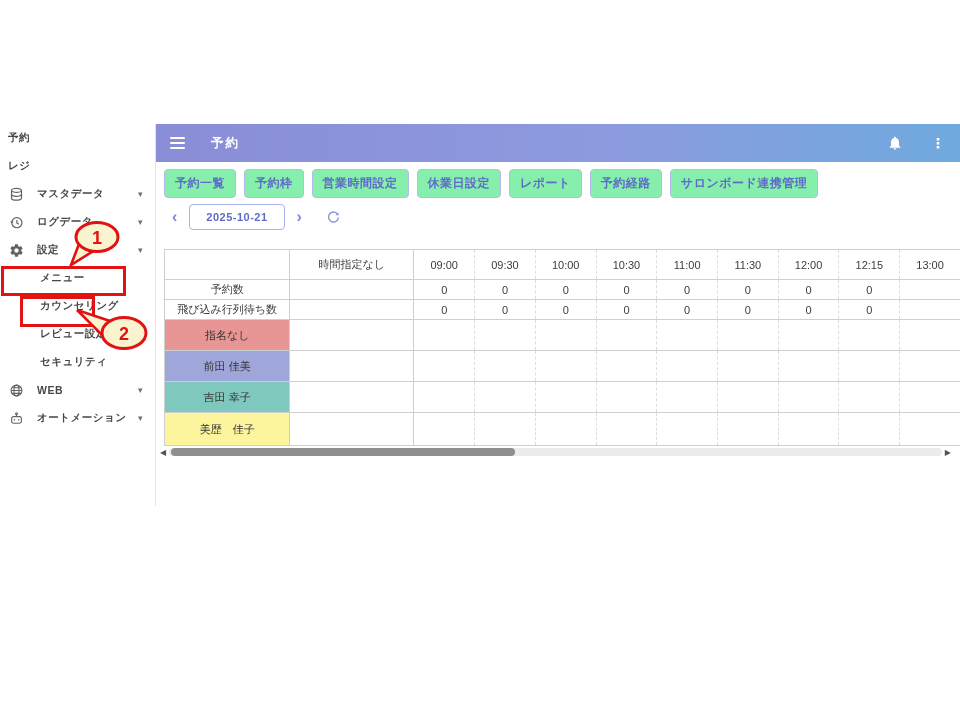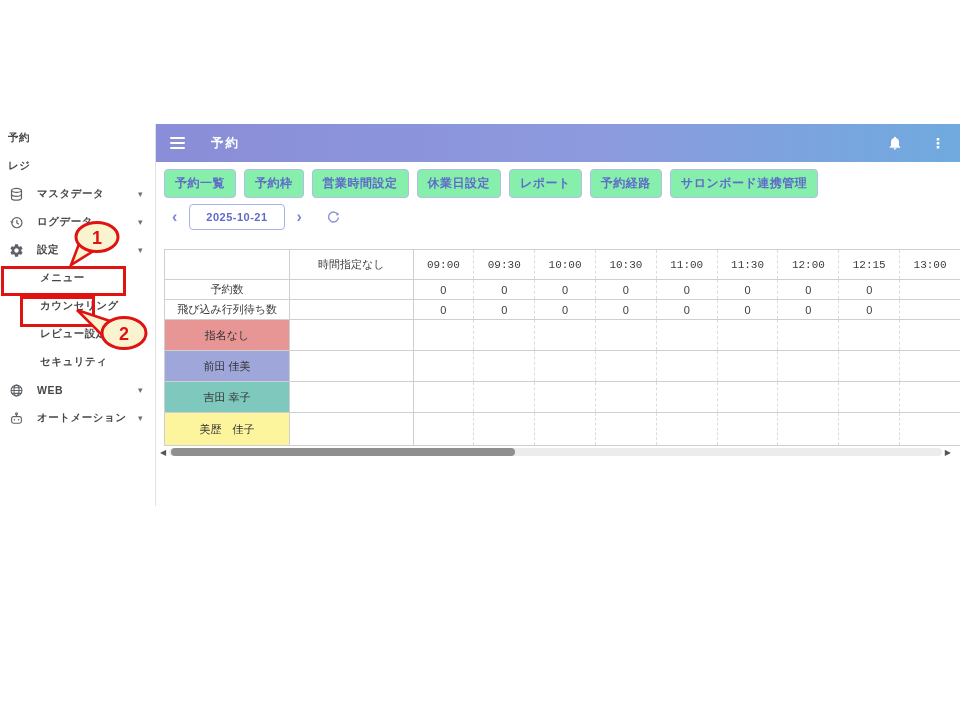--- a/index.html
+++ b/index.html
@@ -37,21 +37,21 @@
            padding:6px 16px;margin:0 4px;letter-spacing:.5px;cursor:pointer;}
   .refresh{margin-left:16px;display:flex;cursor:pointer;}
 
   
   .resv-table{position:absolute;left:8px;top:125px;border-collapse:collapse;table-layout:fixed;background:#fff;}
   .resv-table col.w-label{width:127px;} .resv-table col.w-nospec{width:128px;} .resv-table col.w-time{width:63px;}
   .resv-table th,.resv-table td{border:1px solid #cfcfcf;font-size:11px;color:#3c3c3c;
        text-align:center;padding:0;font-weight:400;overflow:hidden;white-space:nowrap;}
   .resv-table tr>*:nth-child(n+3){border-right-style:dashed;border-right-color:#dcdcdc;}
   .resv-table tr>*:nth-child(n+4){border-left-style:dashed;border-left-color:#dcdcdc;}
-  .row-head th{height:29px;font-family:Liberation Mono, monospace;}
+  .row-head th{height:29px;}
   .row-count td{height:19px;}
   .row-staff td{height:30px;}
   .row-staff.tall td{height:32px;}
   td.sname{font-weight:400;color:#333;}
 
   
   .hscroll{position:absolute;left:1px;top:322px;width:797px;height:12px;display:flex;align-items:center;}
   .sarrow{font-size:8px;color:#555;flex:none;padding:0 3px;cursor:pointer;}
   .strack{flex:1;height:8px;background:#ececec;border-radius:4px;position:relative;cursor:pointer;}
   .sthumb{position:absolute;left:2px;top:0;width:44.5%;height:8px;background:#8f8f8f;border-radius:4px;cursor:grab;}

